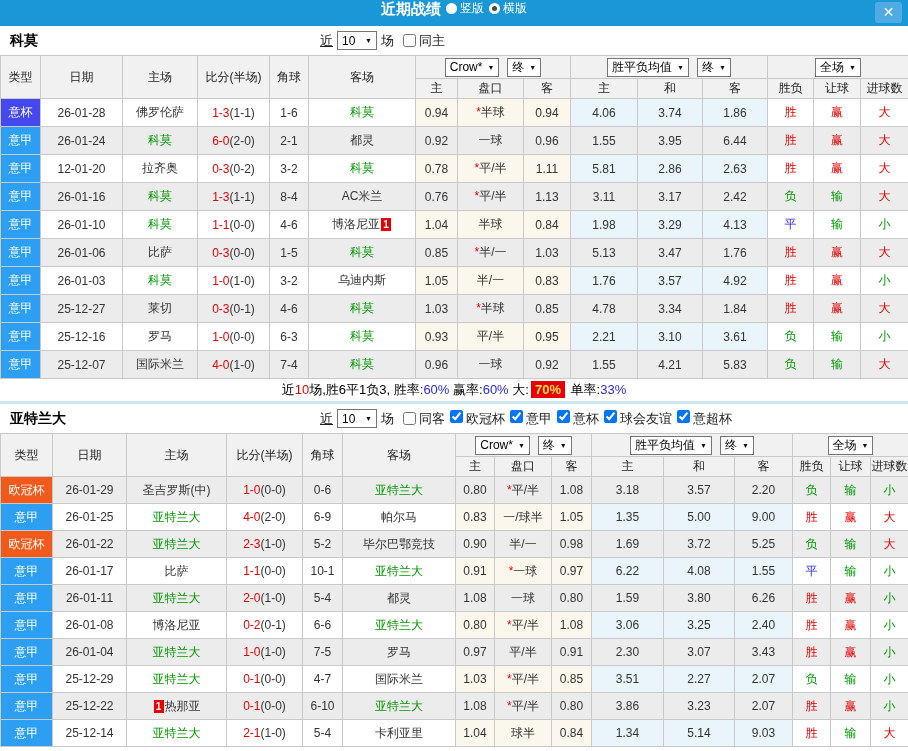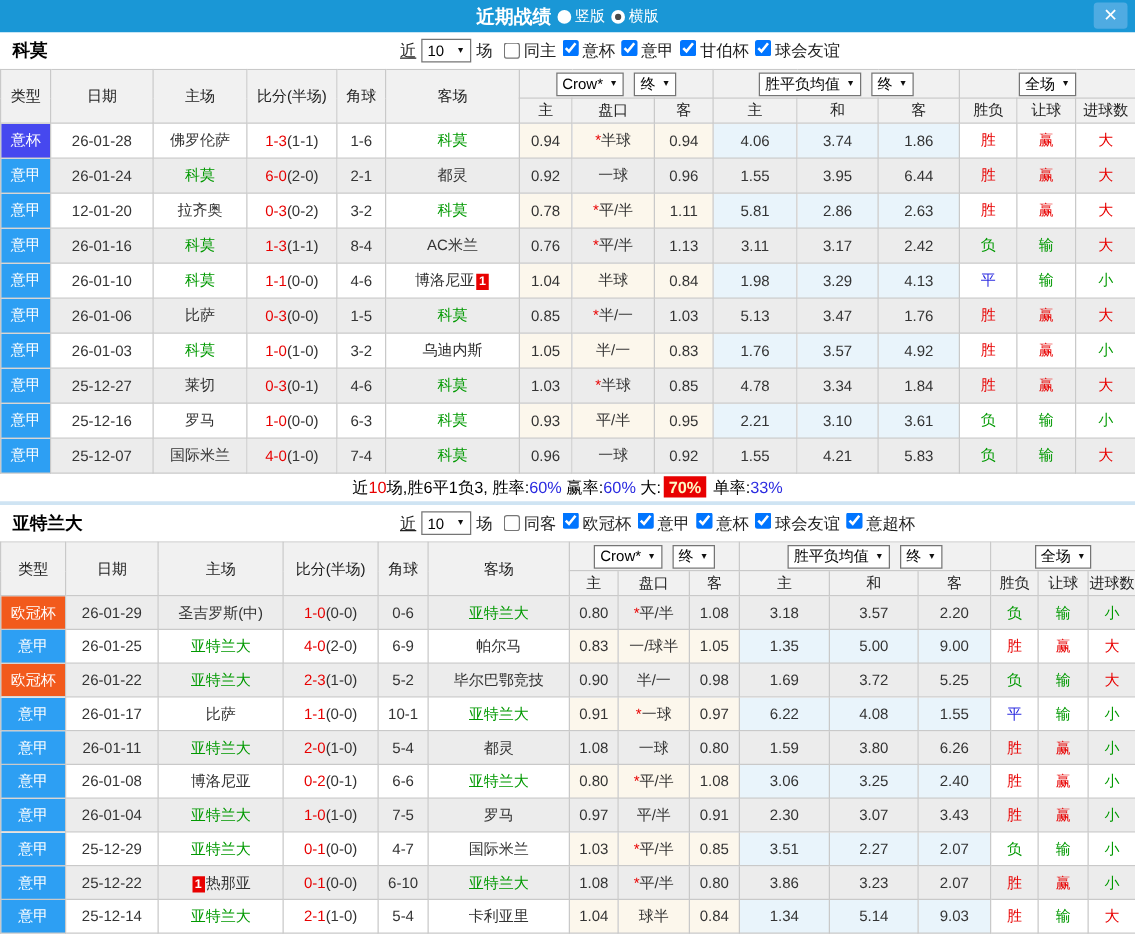--- a/index.html
+++ b/index.html
@@ -1,20 +1,20 @@
 <!DOCTYPE html>
 <html><head>
 <meta charset="utf-8">
 <style>
   * { box-sizing: border-box; }
   body { margin:0; font-family:"Liberation Sans","DejaVu Sans",sans-serif; background:#fff; }
   .window { width:908px; height:751px; overflow:hidden; position:relative; background:#fff; }
 
   
-  .title-bar { height:26px; background:#1a97d6; display:flex; align-items:center; justify-content:center; position:relative; }
+  .title-bar { height:26px; background:#1a97d6; display:flex; align-items:flex-start; justify-content:center; position:relative; }
   .title-text { color:#fff; font-weight:bold; font-size:15px; }
   .radio-opt { display:inline-flex; align-items:center; gap:3px; color:#fff; font-size:12px; margin-left:5px; cursor:pointer; }
   .radio { width:11px; height:11px; border-radius:50%; background:#fff; display:inline-block; position:relative; }
   .radio.selected::after { content:""; position:absolute; left:3px; top:3px; width:5px; height:5px; border-radius:50%; background:#4a4a4a; }
   .close-btn { position:absolute; right:6px; top:2px; width:27px; height:21px; background:#4fabe2; border-radius:3px; color:#fff; font-weight:bold; font-size:14px; line-height:21px; text-align:center; cursor:pointer; }
 
   
   .filter-bar { height:29px; position:relative; display:flex; align-items:center; padding-left:10px; background:#fff; }
   .team-name { font-size:14px; font-weight:bold; color:#000; }
   .filter-controls { position:absolute; left:320px; display:flex; align-items:center; font-size:13px; color:#222; white-space:nowrap; }
@@ -44,21 +44,21 @@
   td.c-mean { background:#e9f4fb; }
   .score { color:#e80000; }
   .half { color:#333; }
   .star { color:#e80000; }
   .badge { display:inline-block; background:#e80000; color:#fff; font-size:10px; font-weight:bold; width:10px; line-height:13px; text-align:center; margin:0 1px; }
 
   
   .summary-bar { height:22px; line-height:22px; text-align:center; font-size:13px; color:#000; }
   .sg-red { color:#e80000; }
   .sg-blue { color:#2b2be0; }
-  .sg-redbox { background:#e80000; color:#fef9c3; font-weight:bold; padding:1px 4px; margin:0 2px;text-align:right; }
+  .sg-redbox { background:#e80000; color:#fde047; font-weight:bold; padding:1px 4px; margin:0 2px;text-align:right; }
   .divider { height:3px; background:#cfe4f3; }
 </style>
 </head>
 <body>
 
 <div class="window">
 
   <div class="title-bar">
     <span class="title-text">近期战绩</span>
     <span class="radio-opt">
@@ -77,21 +77,20 @@
       <span class="team-name">科莫</span>
       <span class="filter-controls">
         <span class="near-link">近</span>
         <span class="dd games">
           <span>10</span>
           <span class="arr">▼</span>
         </span>
         <span class="unit">场</span>
         <input type="checkbox" style="">
         <span class="comp-label">同主</span>
-        <span class="comp-box"><input type="checkbox" checked="" style=""><span class="comp-label">意杯</span><input type="checkbox" checked="" style=""><span class="comp-label">意甲</span><input type="checkbox" checked="" style=""><span class="comp-label">甘伯杯</span><input type="checkbox" checked="" style=""><span class="comp-label">球会友谊</span></span>
       </span>
     </div>
 
     <table class="t1">
       <colgroup>
         <col style="width:40px">
           <col style="width:82px">
           <col style="width:75px">
           <col style="width:72px">
           <col style="width:39px">

